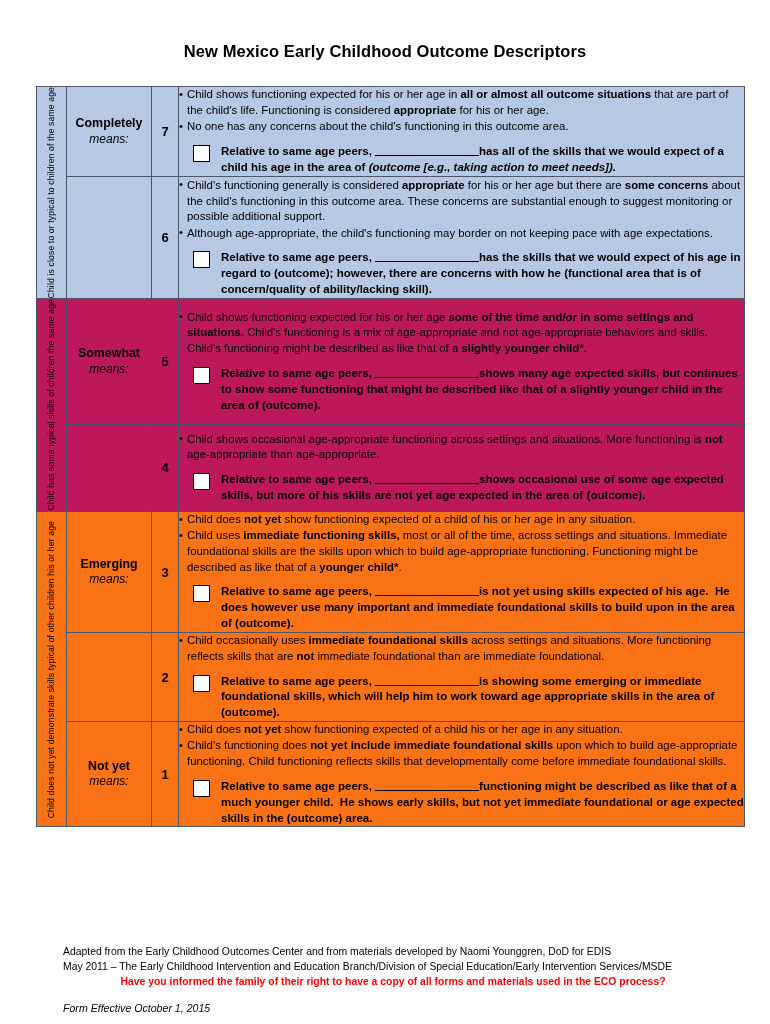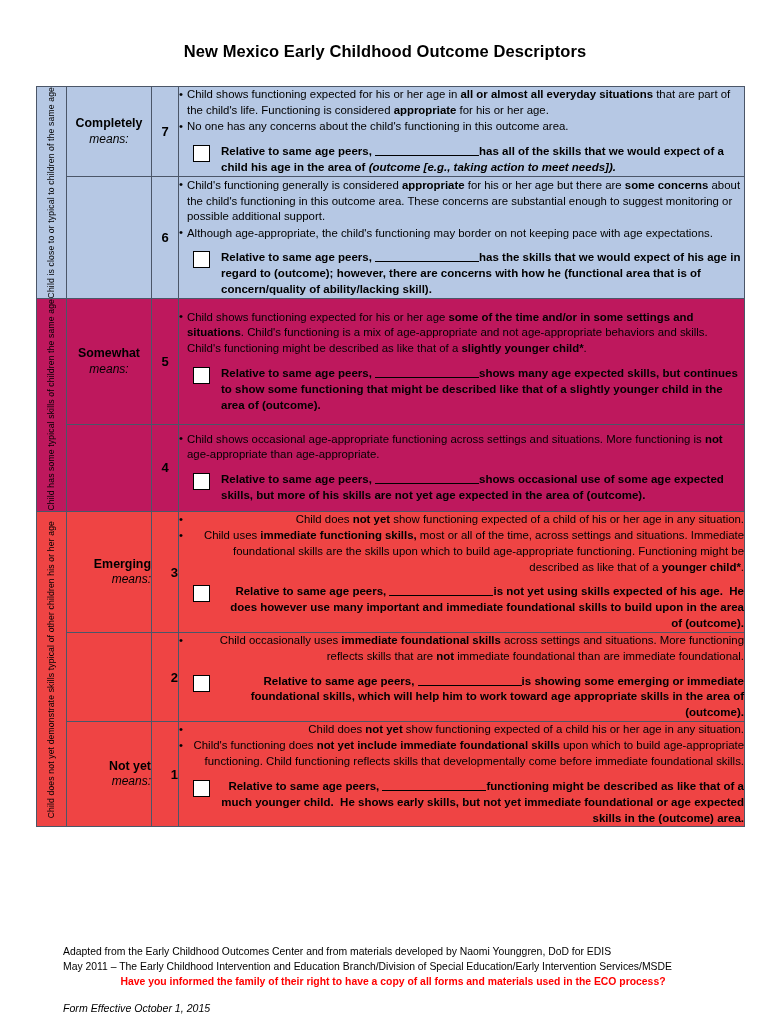--- a/index.html
+++ b/index.html
@@ -46,21 +46,21 @@
 
   
   col.c-band  { width: 30px; }
   col.c-label { width: 85px; }
   col.c-num   { width: 27px; }
   col.c-body  { width: 566px; }
 
   
   .sec-a td { background: #b6c8e4; }
   .sec-b td { background: #be185d; }
-  .sec-c td { background: #ef4444; text-align: right; }
+  .sec-c td { background: #f97316; }
 
   .band-cell {
     position: relative;
     text-align: center;
     padding: 0;
     overflow: hidden;
   }
   .band-inner {
     writing-mode: vertical-rl;
     transform: rotate(180deg);
@@ -191,21 +191,21 @@
           <td class="band-cell" rowspan="2">
             <span class="band-inner">Child is close to or typical to children of the same age</span>
           </td>
           <td class="label-cell">
             <span class="lname">Completely</span>
             <span class="lmeans">means:</span>
           </td>
           <td class="num-cell">7</td>
           <td class="body-cell">
             <ul class="bullets">
-              <li>Child shows functioning expected for his or her age in <b>all or almost all everyday situations</b> that are part of the child's life. Functioning is considered <b>appropriate</b> for his or her age.</li>
+              <li>Child shows functioning expected for his or her age in <b>all or almost all outcome situations</b> that are part of the child's life. Functioning is considered <b>appropriate</b> for his or her age.</li>
               <li>No one has any concerns about the child's functioning in this outcome area.</li>
             </ul>
             <div class="stmt-row">
               <span class="checkbox"></span>
               <div class="stmt-text">Relative to same age peers, <span class="blank"></span>has all of the skills that we would expect of a child his age in the area of <i>(outcome [e.g., taking action to meet needs]).</i></div>
             </div>
           </td>
         </tr>
         <tr class="sec-a">
           <td class="label-cell">

